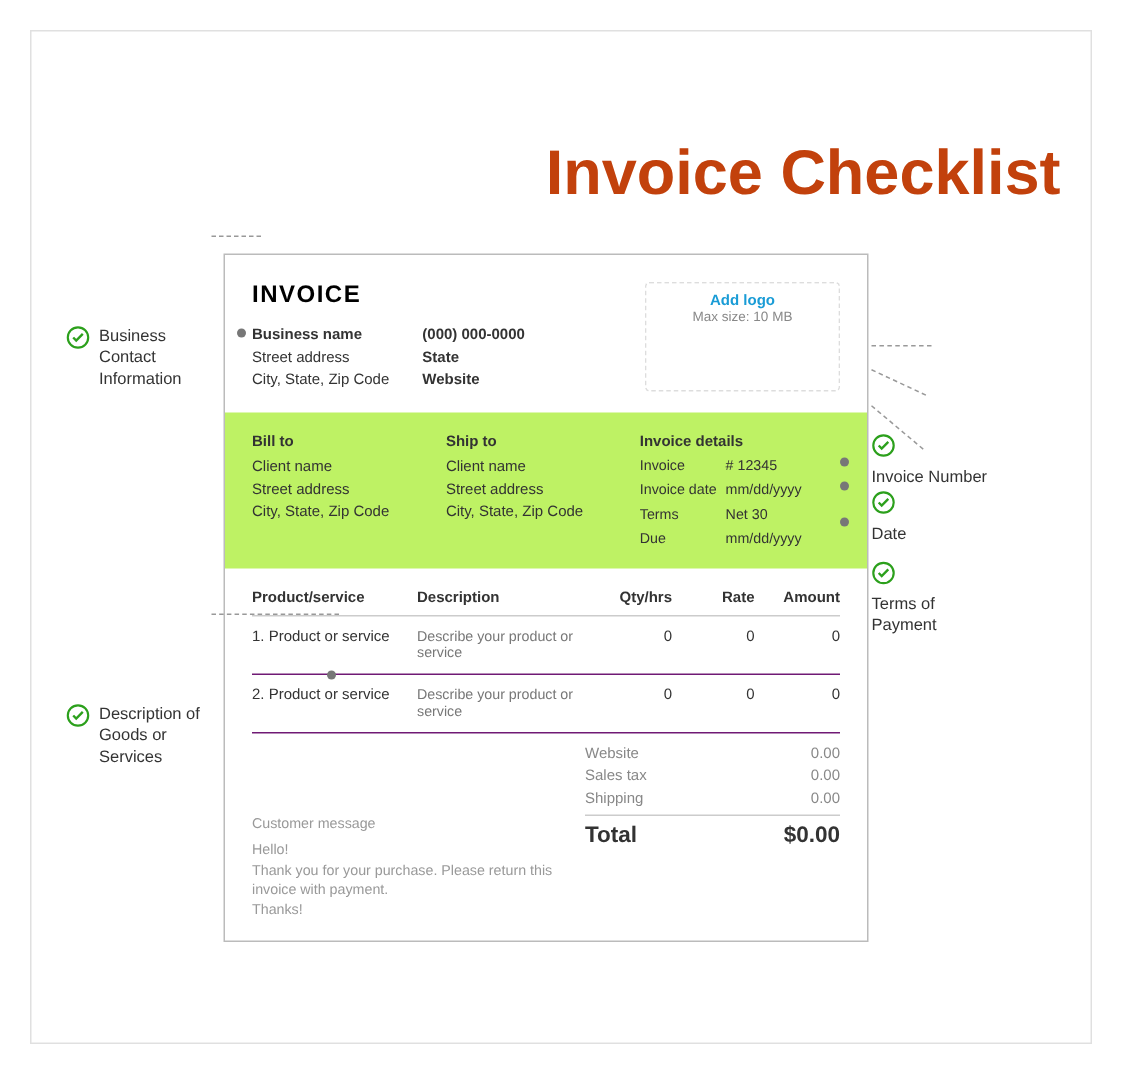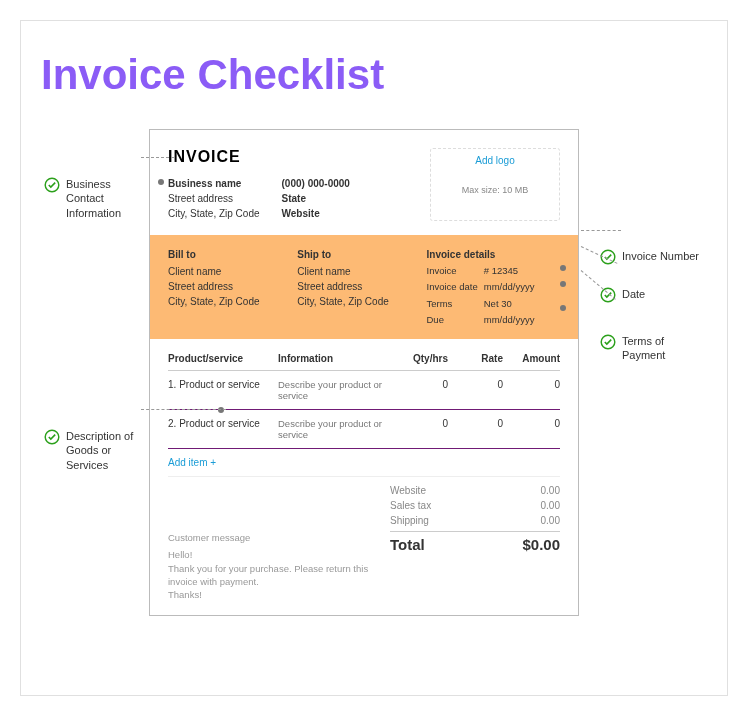--- a/index.html
+++ b/index.html
@@ -12,25 +12,26 @@
     padding: 20px;
   }
   .outer {
     border: 1px solid #e0e0e0;
     width: 100%;
     height: 100%;
     padding: 30px 20px 20px 20px;
     position: relative;
   }
   .title {
-    text-align: left;
+    text-align: right;
     font-size: 42px;
     font-weight: 700;
-    color: #8b5cf6;
+    color: #c2410c;
     margin-bottom: 30px;
+    margin-top: 40px;
   }
   .content-row {
     display: flex;
     align-items: flex-start;
     justify-content: center;
   }
   .left-col {
     width: 105px;
     flex-shrink: 0;
     position: relative;
@@ -62,24 +63,24 @@
   .biz-row { display: flex; gap: 22px; }
   .biz-col { line-height: 1.5; }
   .biz-col .bold { font-weight: 700; }
   .logo-box {
     border: 1px dashed #ddd;
     width: 130px;
     text-align: center;
     padding: 6px 4px;
     border-radius: 3px;
   }
-  .logo-box .add-logo { color: #1a9cd6; font-weight: 400; margin-bottom: 19px; font-size: 10px; }
+  .logo-box .add-logo { color: #1a9cd6; font-weight: 700; margin-bottom: 0; font-size: 10px; }
   .logo-box .max { color: #888; font-size: 9px; }
   .gray-section {
-    background: #fdba74;
+    background: #bef264;
     margin: 14px -18px 0 -18px;
     padding: 12px 18px;
     display: flex;
     gap: 18px;
   }
   .gray-col { flex: 1; line-height: 1.5; }
   .gray-col .head { font-weight: 700; margin-bottom: 2px; }
   .detail-grid { display: grid; grid-template-columns: auto 1fr; column-gap: 6px; row-gap: 2px; font-size: 9.5px;}
   .table-head {
     display: flex;
@@ -117,21 +118,21 @@
   .callout {
     position: absolute;
     display: flex;
     align-items: flex-start;
     gap: 6px;
     font-size: 11px;
     color: #333;
     line-height: 1.3;
   }
   .callout.left { right: 4px; }
-  .callout.right { left: 21px; }
+  .callout.right { left: 2px; flex-direction: column; }
   .check-icon {
     width: 16px; height: 16px; flex-shrink: 0;
   }
   .check-icon svg { width: 16px; height: 16px; display: block; }
   .callout-text { max-width: 85px; }
   
   
   .dash {
     position: absolute;
     border-top: 1.5px dashed #999;
@@ -221,21 +222,21 @@
             <div>mm/dd/yyyy</div>
           </div>
           <span class="dot" style="right:-6px; top:18px;"></span>
           <span class="dot" style="right:-6px; top:34px;"></span>
           <span class="dot" style="right:-6px; top:58px;"></span>
         </div>
       </div>
 
       <div class="table-head">
         <div class="c-prod">Product/service</div>
-        <div class="c-desc">Information</div>
+        <div class="c-desc">Description</div>
         <div class="c-qty">Qty/hrs</div>
         <div class="c-rate">Rate</div>
         <div class="c-amt">Amount</div>
       </div>
 
       <div class="line-row" style="position:relative;">
         <div class="c-prod"><span>1.</span> <span>Product or service</span></div>
         <div class="c-desc">Describe your product or service</div>
         <div class="c-qty">0</div>
         <div class="c-rate">0</div>
@@ -243,21 +244,20 @@
         <span class="dot" style="left:50px; bottom:-4px;"></span>
       </div>
       <div class="line-row">
         <div class="c-prod"><span>2.</span> <span>Product or service</span></div>
         <div class="c-desc">Describe your product or service</div>
         <div class="c-qty">0</div>
         <div class="c-rate">0</div>
         <div class="c-amt">0</div>
       </div>
 
-      <div class="add-item">Add item +</div>
 
       <div class="footer-row">
         <div class="msg-col">
           <div class="msg-head">Customer message</div>
           <div style="white-space:pre-line;">Hello!
 Thank you for your purchase. Please return this invoice with payment.
 Thanks!</div>
         </div>
         <div class="totals-col">
           <div class="total-line">

